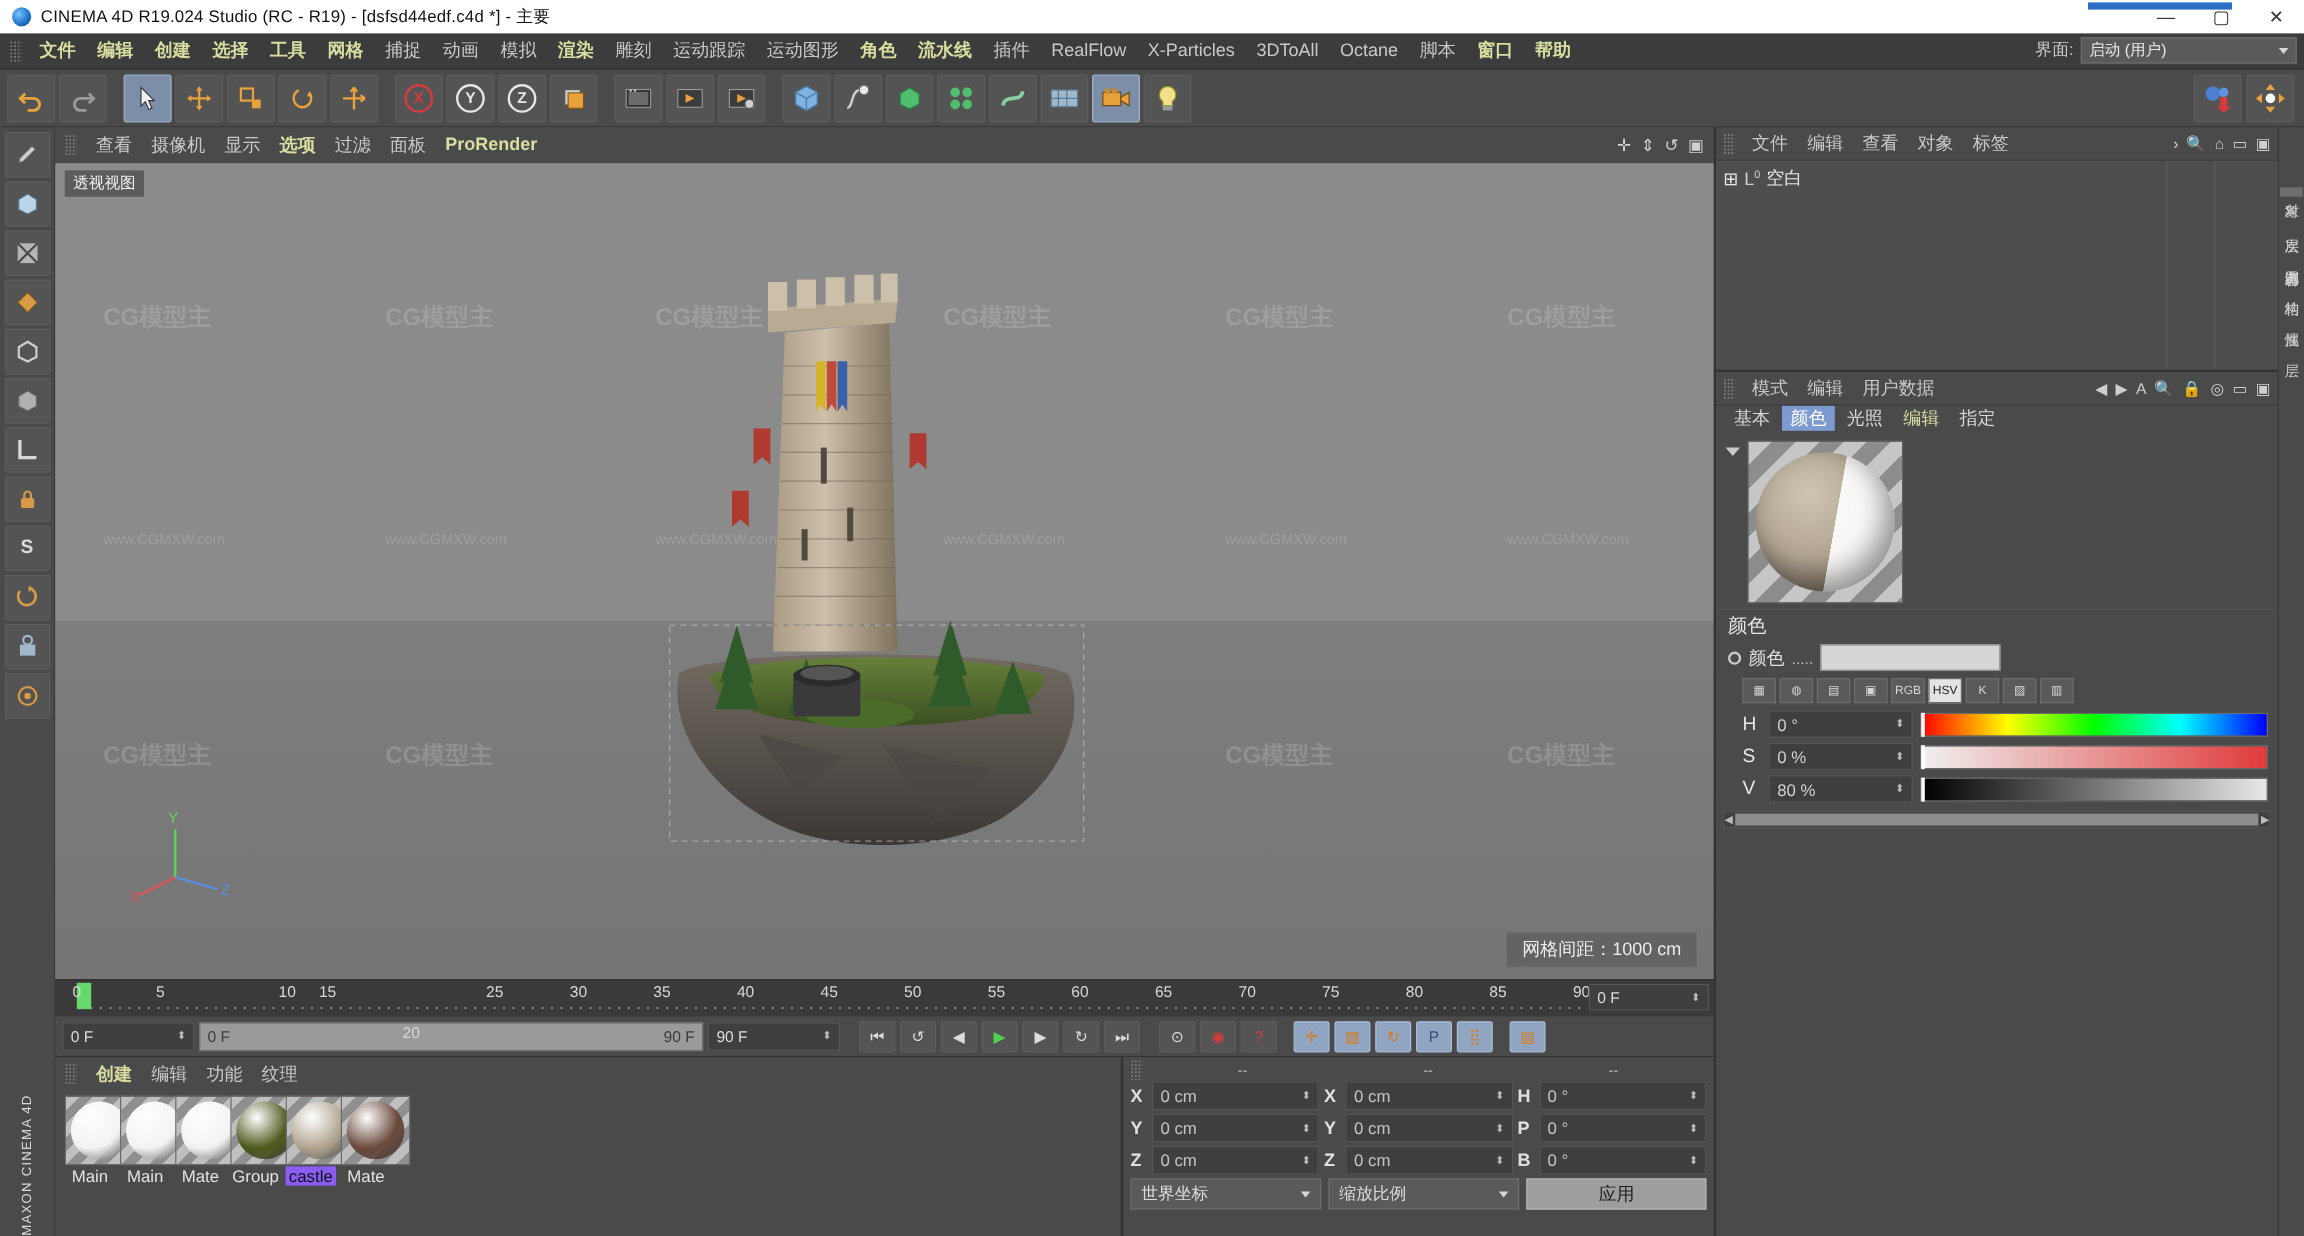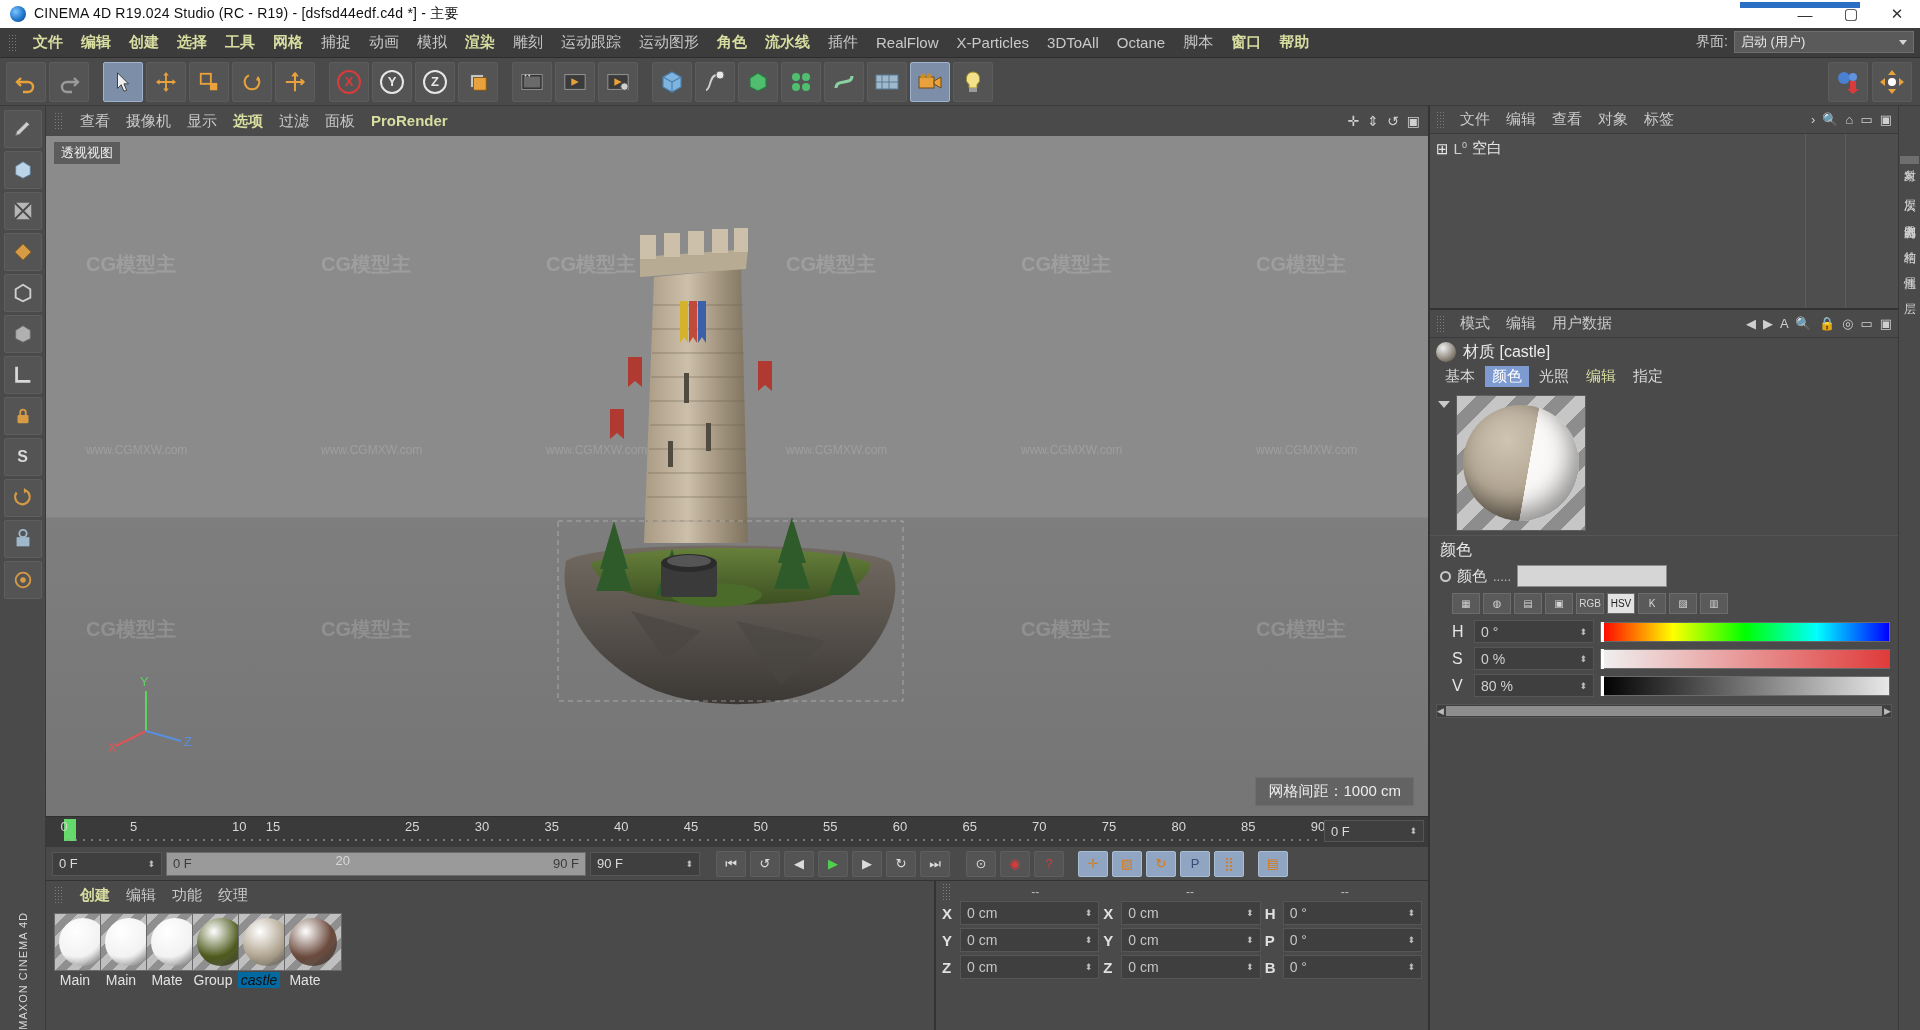--- a/index.html
+++ b/index.html
@@ -109,21 +109,21 @@
   .matm { font-size:15px; color:#c9c9c9; padding:1px 8px; }
   .matm.hl { color:#d8dda0; font-weight:bold; }
   #mat-list { display:flex; gap:4px; padding:4px 0 0 8px; }
   .mat { width:42px; }
   .mat-thumb { width:58px;height:58px; border:1px solid #6a6a6a;
     background:repeating-linear-gradient(135deg,#bfbfbf 0 8px,#8f8f8f 8px 16px);
     display:flex;align-items:center;justify-content:center;}
   .ball { width:48px;height:48px;border-radius:50%; }
   .mat-name { font-size:14px; color:#e2e2e2; text-align:center; margin-top:1px;
     white-space:nowrap; overflow:hidden; }
-  .mat-name.sel { background:#0369a1; color:#111;font-style:italic; }
+  .mat-name.sel { background:#8b5cf6; color:#111; }
 
   #coords { flex:1; background:#4a4a4a; position:relative; padding:2px 6px 0 6px; }
   #coord-head { height:18px; display:flex; align-items:center; color:#bdbdbd; font-size:12px; gap:0;}
   #coord-head .ch { flex:1; text-align:center; }
   .crow { display:flex; gap:4px; margin-bottom:3px; }
   .cgrp { flex:1; display:flex; align-items:center; gap:4px; }
   .clab { width:14px; font-size:15px; color:#e0e0e0; font-weight:bold;}
   .cfld { flex:1; height:24px; background:#3f3f3f; border:1px solid #565656;
     display:flex; align-items:center; justify-content:space-between; padding:0 6px;
     color:#c5c5c5; font-size:14px;}
@@ -784,20 +784,31 @@
               </div>
               <div class="cgrp">
                 <div class="clab">B</div>
                 <div class="cfld">
                   <span>0 °</span>
                   <span class="spin">⬍</span>
                 </div>
               </div>
             </div>
           </div>
+        <div id="coord-bottom">
+          <div class="csel">
+            <span>世界坐标</span>
+            <span class="caret"></span>
+          </div>
+          <div class="csel">
+            <span>缩放比例</span>
+            <span class="caret"></span>
+          </div>
+          <div id="apply-btn">应用</div>
+        </div>
       </div>
     </div>
   </div>
 
   <div id="right">
     <div id="obj-head">
       <div class="grip"></div>
       <div id="obj-menu-items" style="display:flex;">
           <div class="oh">文件</div>
           <div class="oh">编辑</div>
@@ -836,24 +847,20 @@
         <span>▶</span>
         <span>A</span>
         <span>🔍</span>
         <span>🔒</span>
         <span>◎</span>
         <span>▭</span>
         <span>▣</span>
       </div>
     </div>
 
-    <div id="attr-title">
-      <span id="attr-mat-ball"></span>
-      <span>材质 [castle]</span>
-    </div>
 
     <div id="attr-tabs">
         <div class="atab">基本</div>
         <div class="atab active">颜色</div>
         <div class="atab">光照</div>
         <div class="atab hl">编辑</div>
         <div class="atab">指定</div>
       </div>
 
     <div id="preview-wrap">

